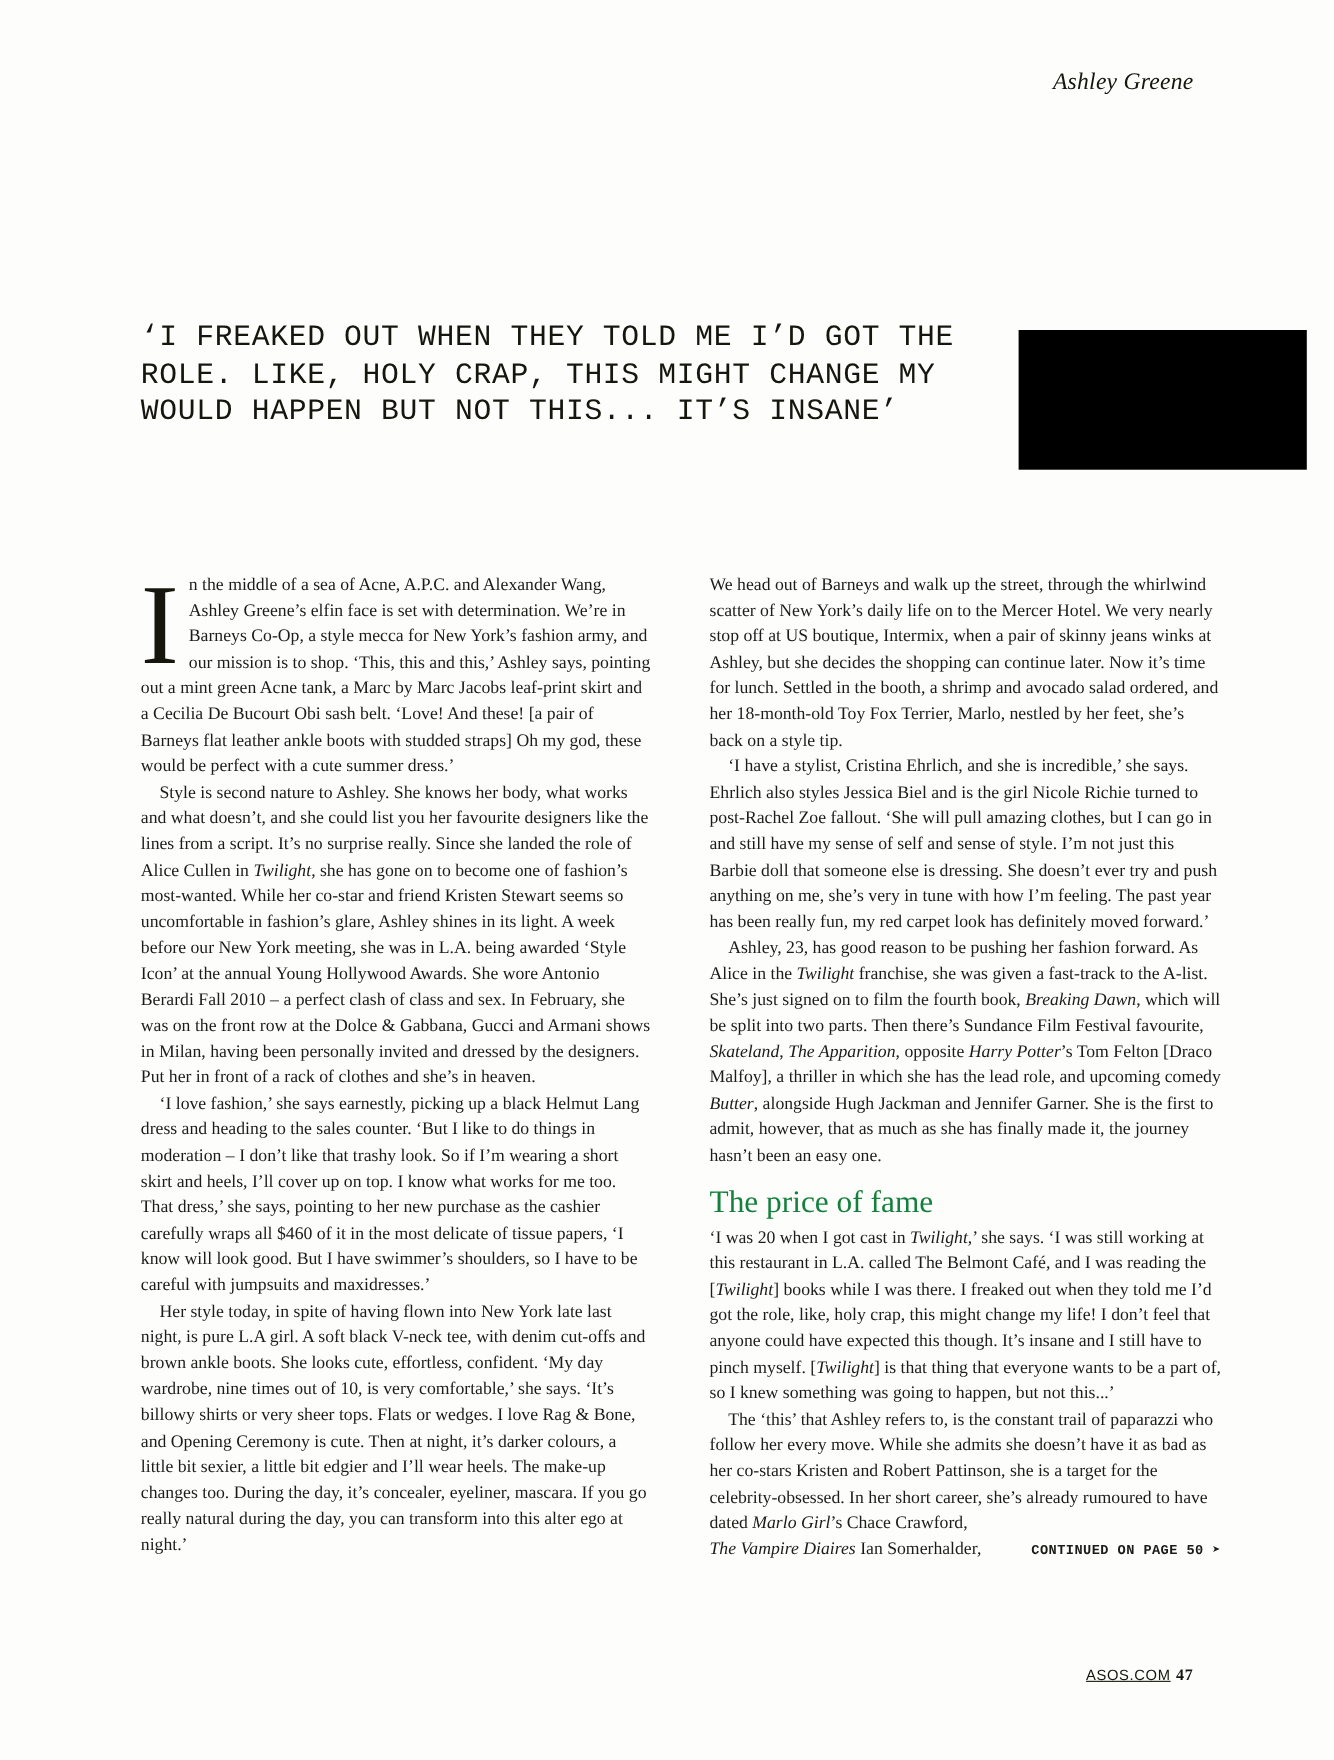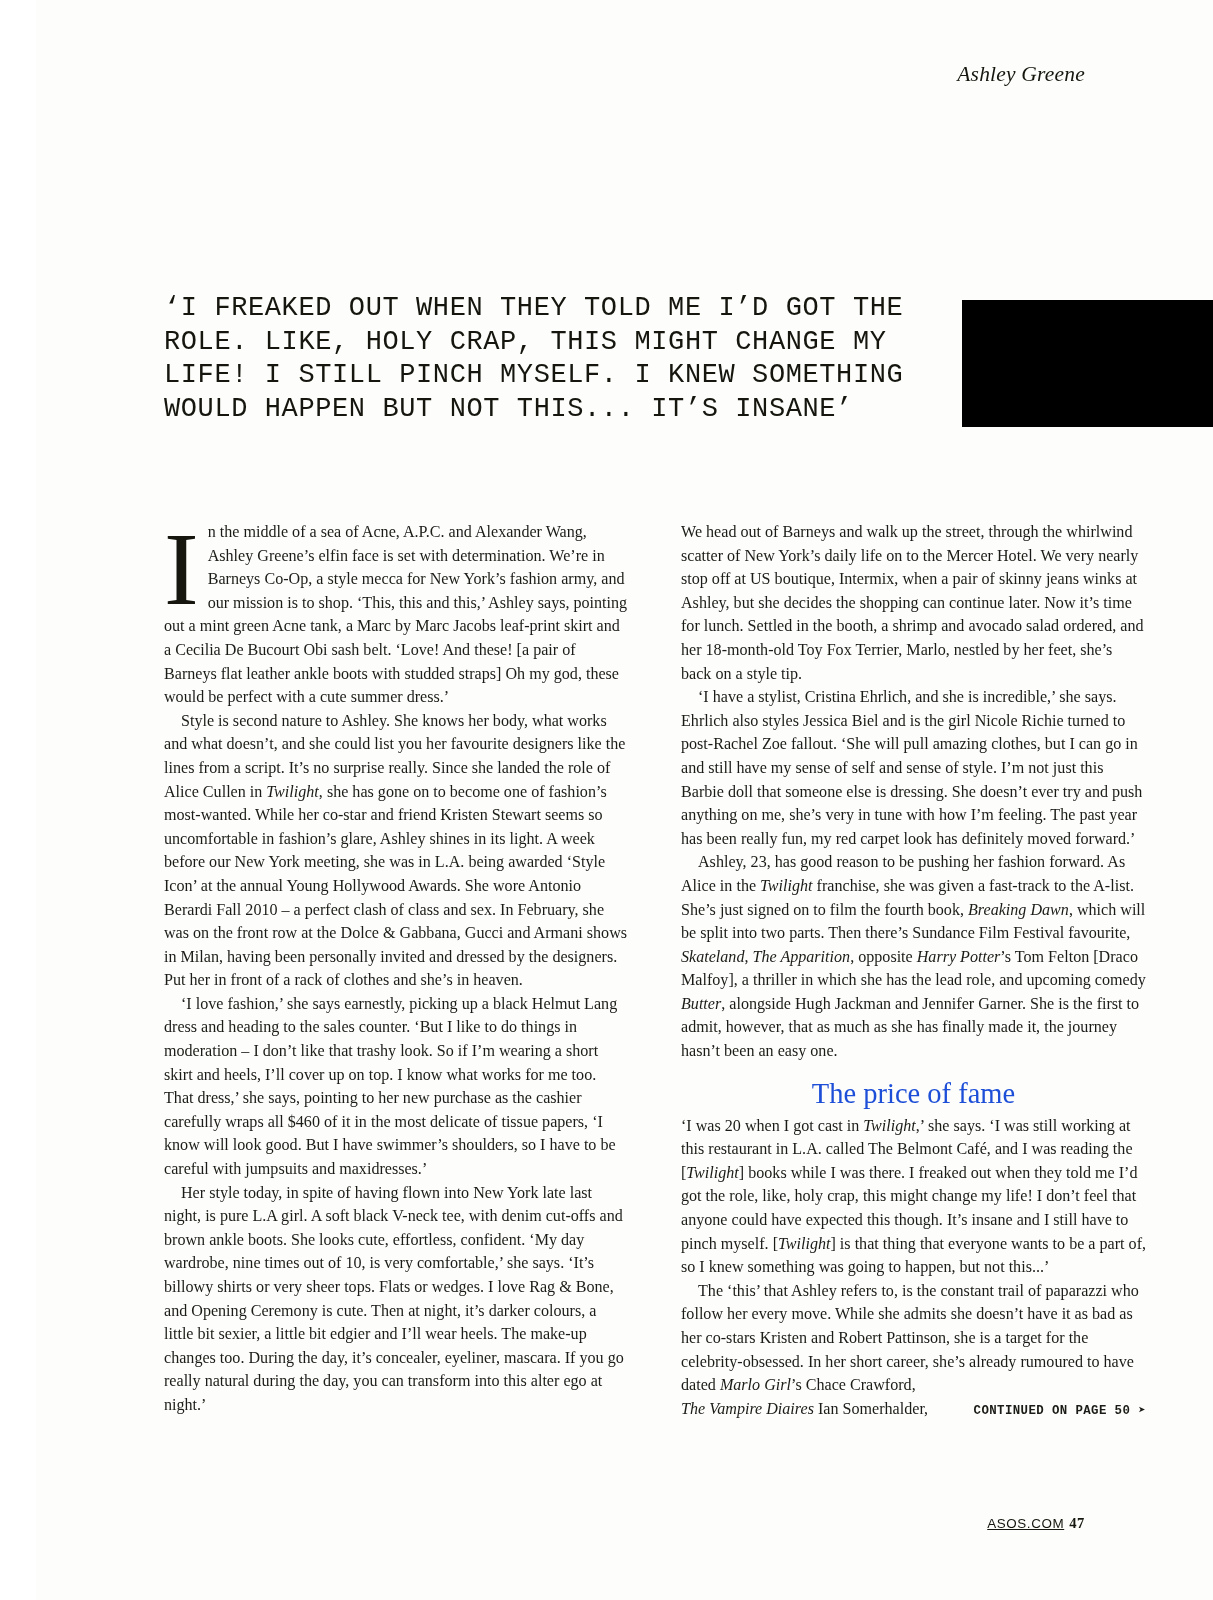--- a/index.html
+++ b/index.html
@@ -12,21 +12,20 @@
     height: 1600px;
     position: relative;
     font-family: "Liberation Serif", serif;
     color: #1a1a18;
     overflow: hidden;
   }
   .page {
     position: absolute;
     inset: 0;
     background: #fdfdfb;
-    margin-left: 36px;
   }
   
   .running-head {
     position: absolute;
     top: 62px;
     right: 128px;
     font-family: "Liberation Serif", serif;
     font-style: italic;
     font-size: 21.5px;
     letter-spacing: 0.2px;
@@ -88,23 +87,22 @@
     line-height: 82px;
     padding: 6px 9px 0 0;
     margin-top: 2px;
     color: #16160f;
   }
   .subhead {
     font-family: "Liberation Serif", serif;
     font-size: 28.5px;
     line-height: 34px;
     margin: 14px 0 3px 0;
-    color: #1d4ed8;
+    color: #15803d;
     font-weight: 400;
-    text-align: center;
   }
   i { font-style: italic; }
   .col-right { position: relative; padding-bottom: 0; }
   .lastline-wrap {
     display: flex;
     justify-content: space-between;
     align-items: baseline;
     gap: 23px;
   }
   .footer {
@@ -122,21 +120,20 @@
 </head>
 <body>
 
 <div class="page">
 
   <div class="running-head">Ashley Greene</div>
 
   <div class="pullquote">
     <span>‘I FREAKED OUT WHEN THEY TOLD ME I’D GOT THE</span>
     <span>ROLE. LIKE, HOLY CRAP, THIS MIGHT CHANGE MY</span>
-    <span>LIFE! I STILL PINCH MYSELF. I KNEW SOMETHING</span>
     <span>WOULD HAPPEN BUT NOT THIS... IT’S INSANE’</span>
   </div>
 
   <div class="black-block"></div>
 
   <div class="columns">
 
     <div class="col col-left">
       <p class="first dropcap-para">
         <span class="dropcap">I</span><span>n the middle of a sea of Acne, A.P.C. and Alexander Wang, Ashley Greene’s elfin face is set with determination. We’re in Barneys Co-Op, a style mecca for New York’s fashion army, and our mission is to shop. ‘This, this and this,’ Ashley says, pointing out a mint green Acne tank, a Marc by Marc Jacobs leaf-print skirt and a Cecilia De Bucourt Obi sash belt. ‘Love! And these! [a pair of Barneys flat leather ankle boots with studded straps] Oh my god, these would be perfect with a cute summer dress.’</span>

